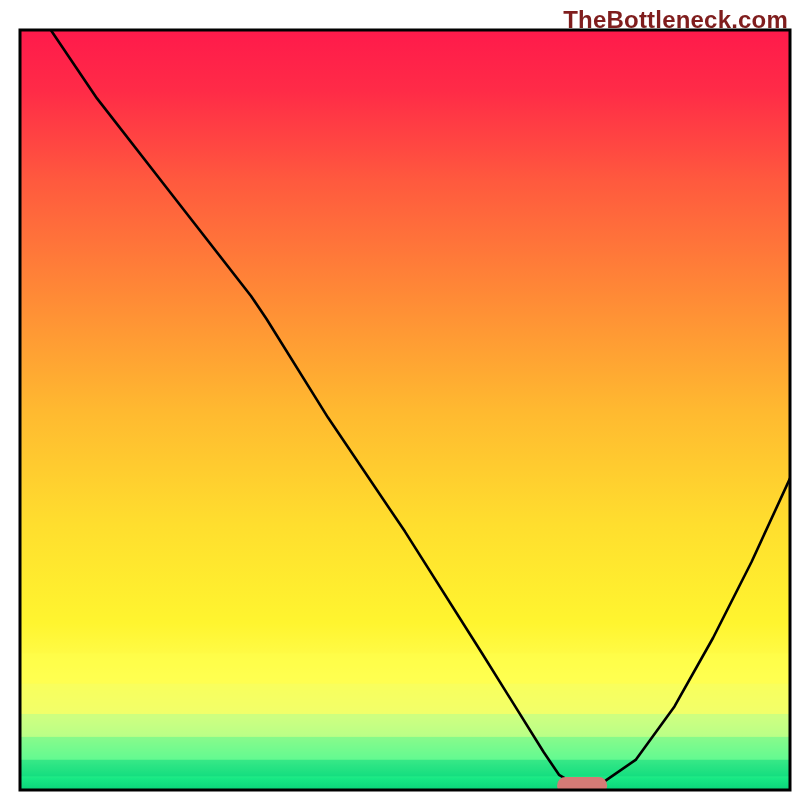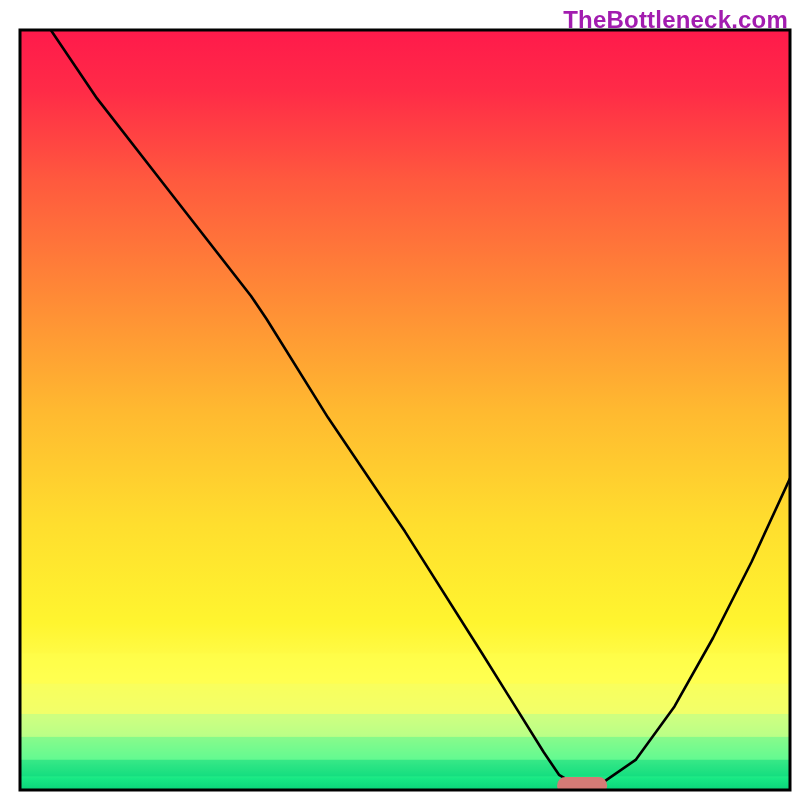--- a/index.html
+++ b/index.html
@@ -14,21 +14,21 @@
     position: relative;
     width: 800px;
     height: 800px;
   }
   .attribution {
     position: absolute;
     top: 6px;
     right: 12px;
     font-size: 24px;
     font-weight: 600;
-    color: #a21caf;
+    color: #7f1d1d;
     letter-spacing: 0.2px;
   }
   svg {
     position: absolute;
     top: 0;
     left: 0;
   }
 </style>
 </head>
 <body>

